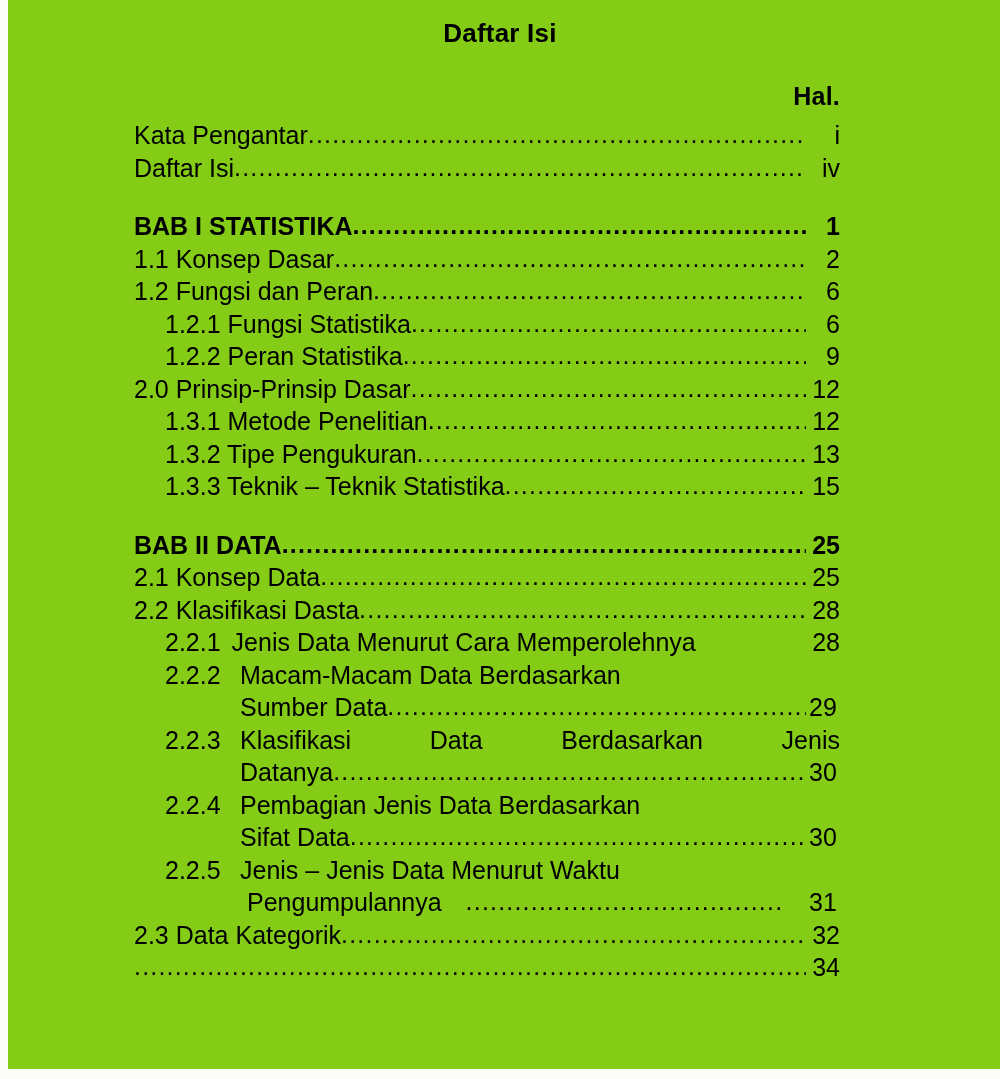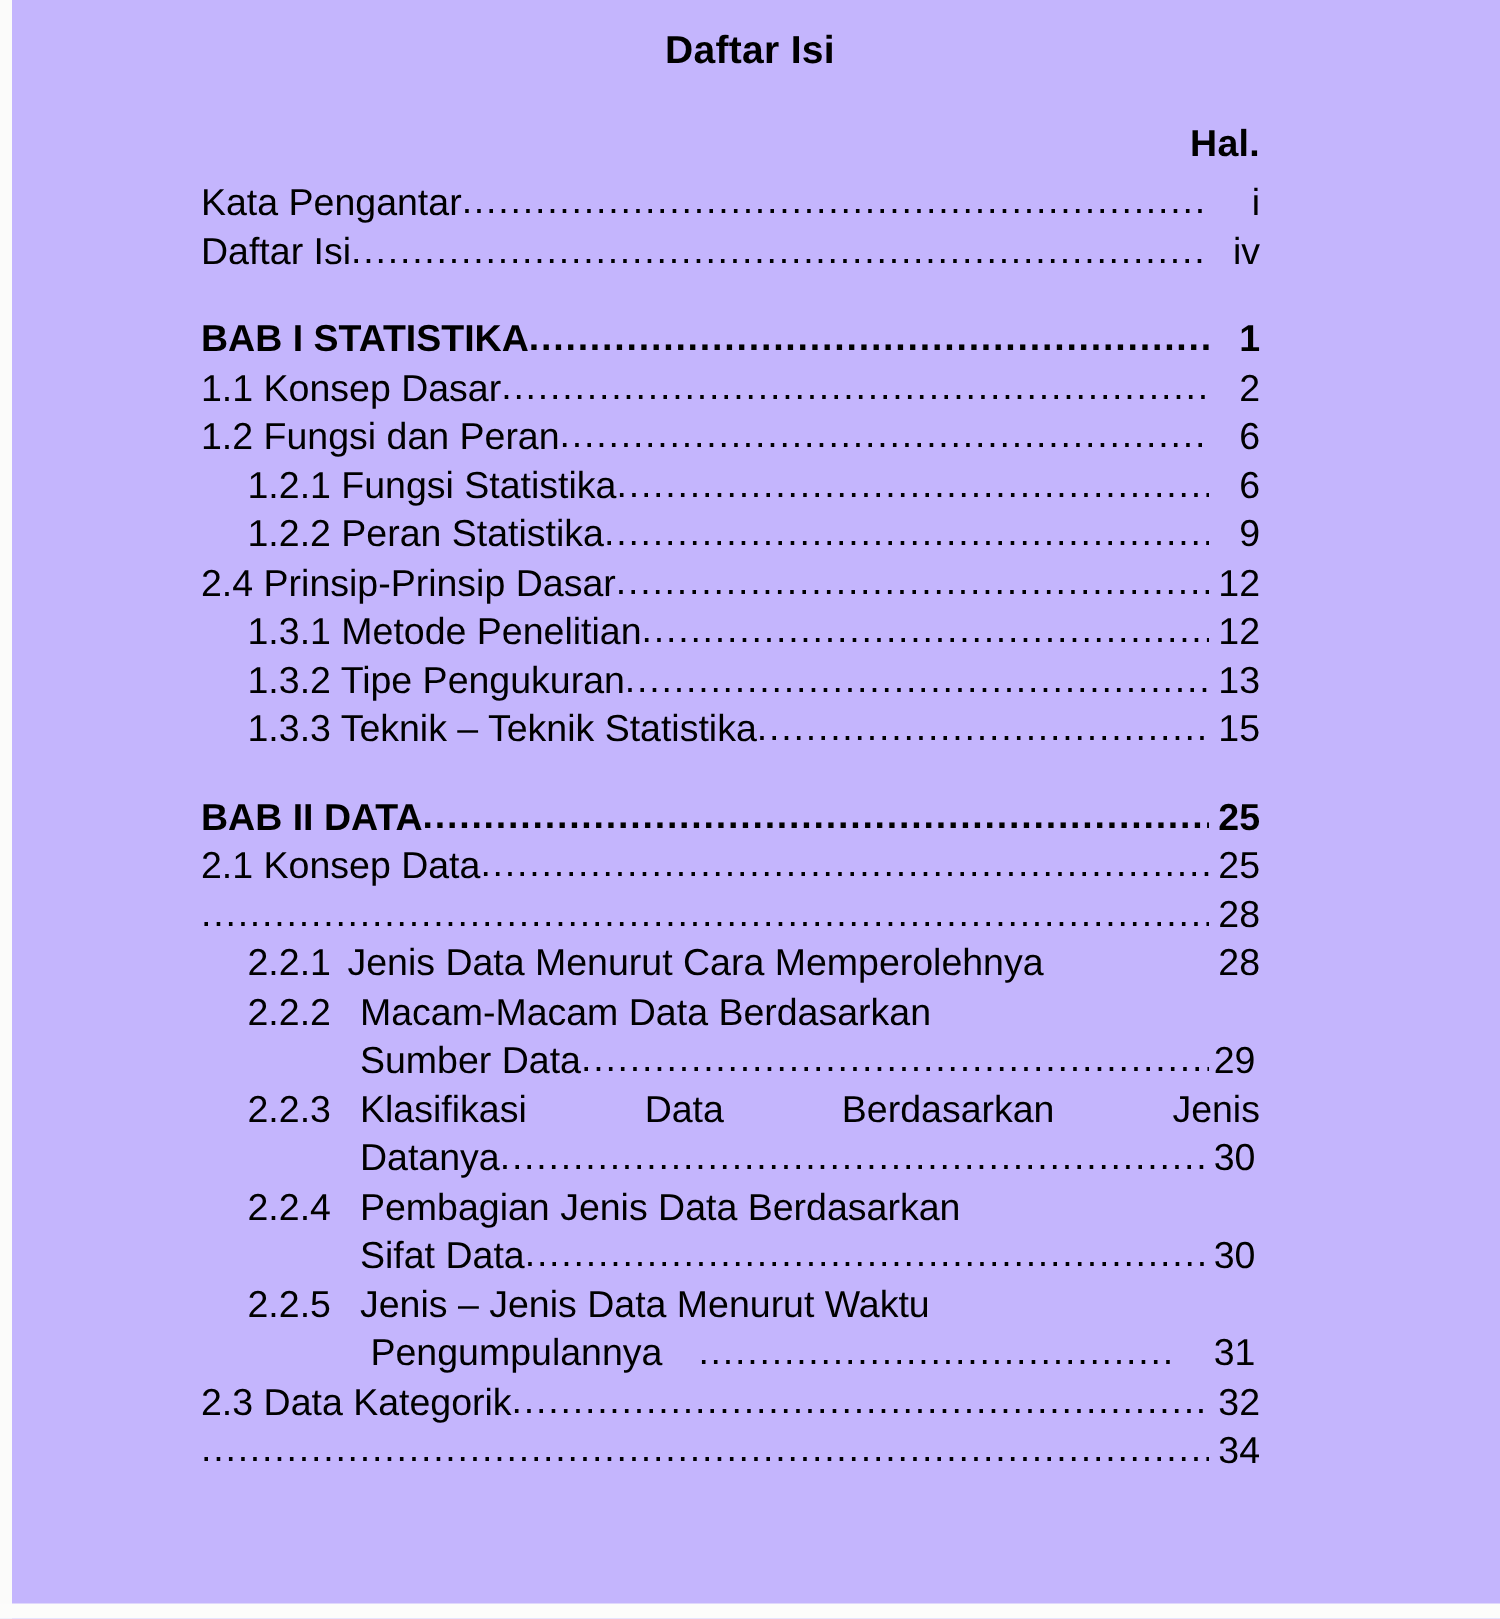--- a/index.html
+++ b/index.html
@@ -13,21 +13,21 @@
     background: #ffffff;
     font-family: "Liberation Sans", sans-serif;
     color: #000000;
     overflow: hidden;
   }
 
   .page {
     position: relative;
     width: 1000px;
     height: 1079px;
-    background: #c4b5fd;
+    background: #84cc16;
     box-sizing: border-box;
     text-decoration: underline;
   }
 
   
   .scan-edge-left {
     position: absolute;
     left: 0; top: 0;
     width: 8px; height: 1079px;
     background: #fbfbfa;
@@ -207,21 +207,21 @@
       <span class="page-num">6</span>
     </div>
 
     <div class="row lvl3">
       <span class="label">1.2.2 Peran Statistika </span>
       <span class="leader"></span>
       <span class="page-num">9</span>
     </div>
 
     <div class="row lvl2">
-      <span class="label">2.4 Prinsip-Prinsip Dasar </span>
+      <span class="label">2.0 Prinsip-Prinsip Dasar </span>
       <span class="leader"></span>
       <span class="page-num">12</span>
     </div>
 
     <div class="row lvl3">
       <span class="label">1.3.1 Metode Penelitian</span>
       <span class="leader"></span>
       <span class="page-num">12</span>
     </div>
 
@@ -245,20 +245,21 @@
       <span class="page-num">25</span>
     </div>
 
     <div class="row lvl2">
       <span class="label">2.1 Konsep Data</span>
       <span class="leader"></span>
       <span class="page-num">25</span>
     </div>
 
     <div class="row lvl2">
+      <span class="label">2.2 Klasifikasi Dasta </span>
       <span class="leader"></span>
       <span class="page-num">28</span>
     </div>
 
     <div class="row lvl3 noleader">
       <span class="label">2.2.1</span>
       <span class="label" style="padding-left:11px;">Jenis Data Menurut Cara Memperolehnya</span>
       <span class="leader"></span>
       <span class="page-num">28</span>
     </div>

